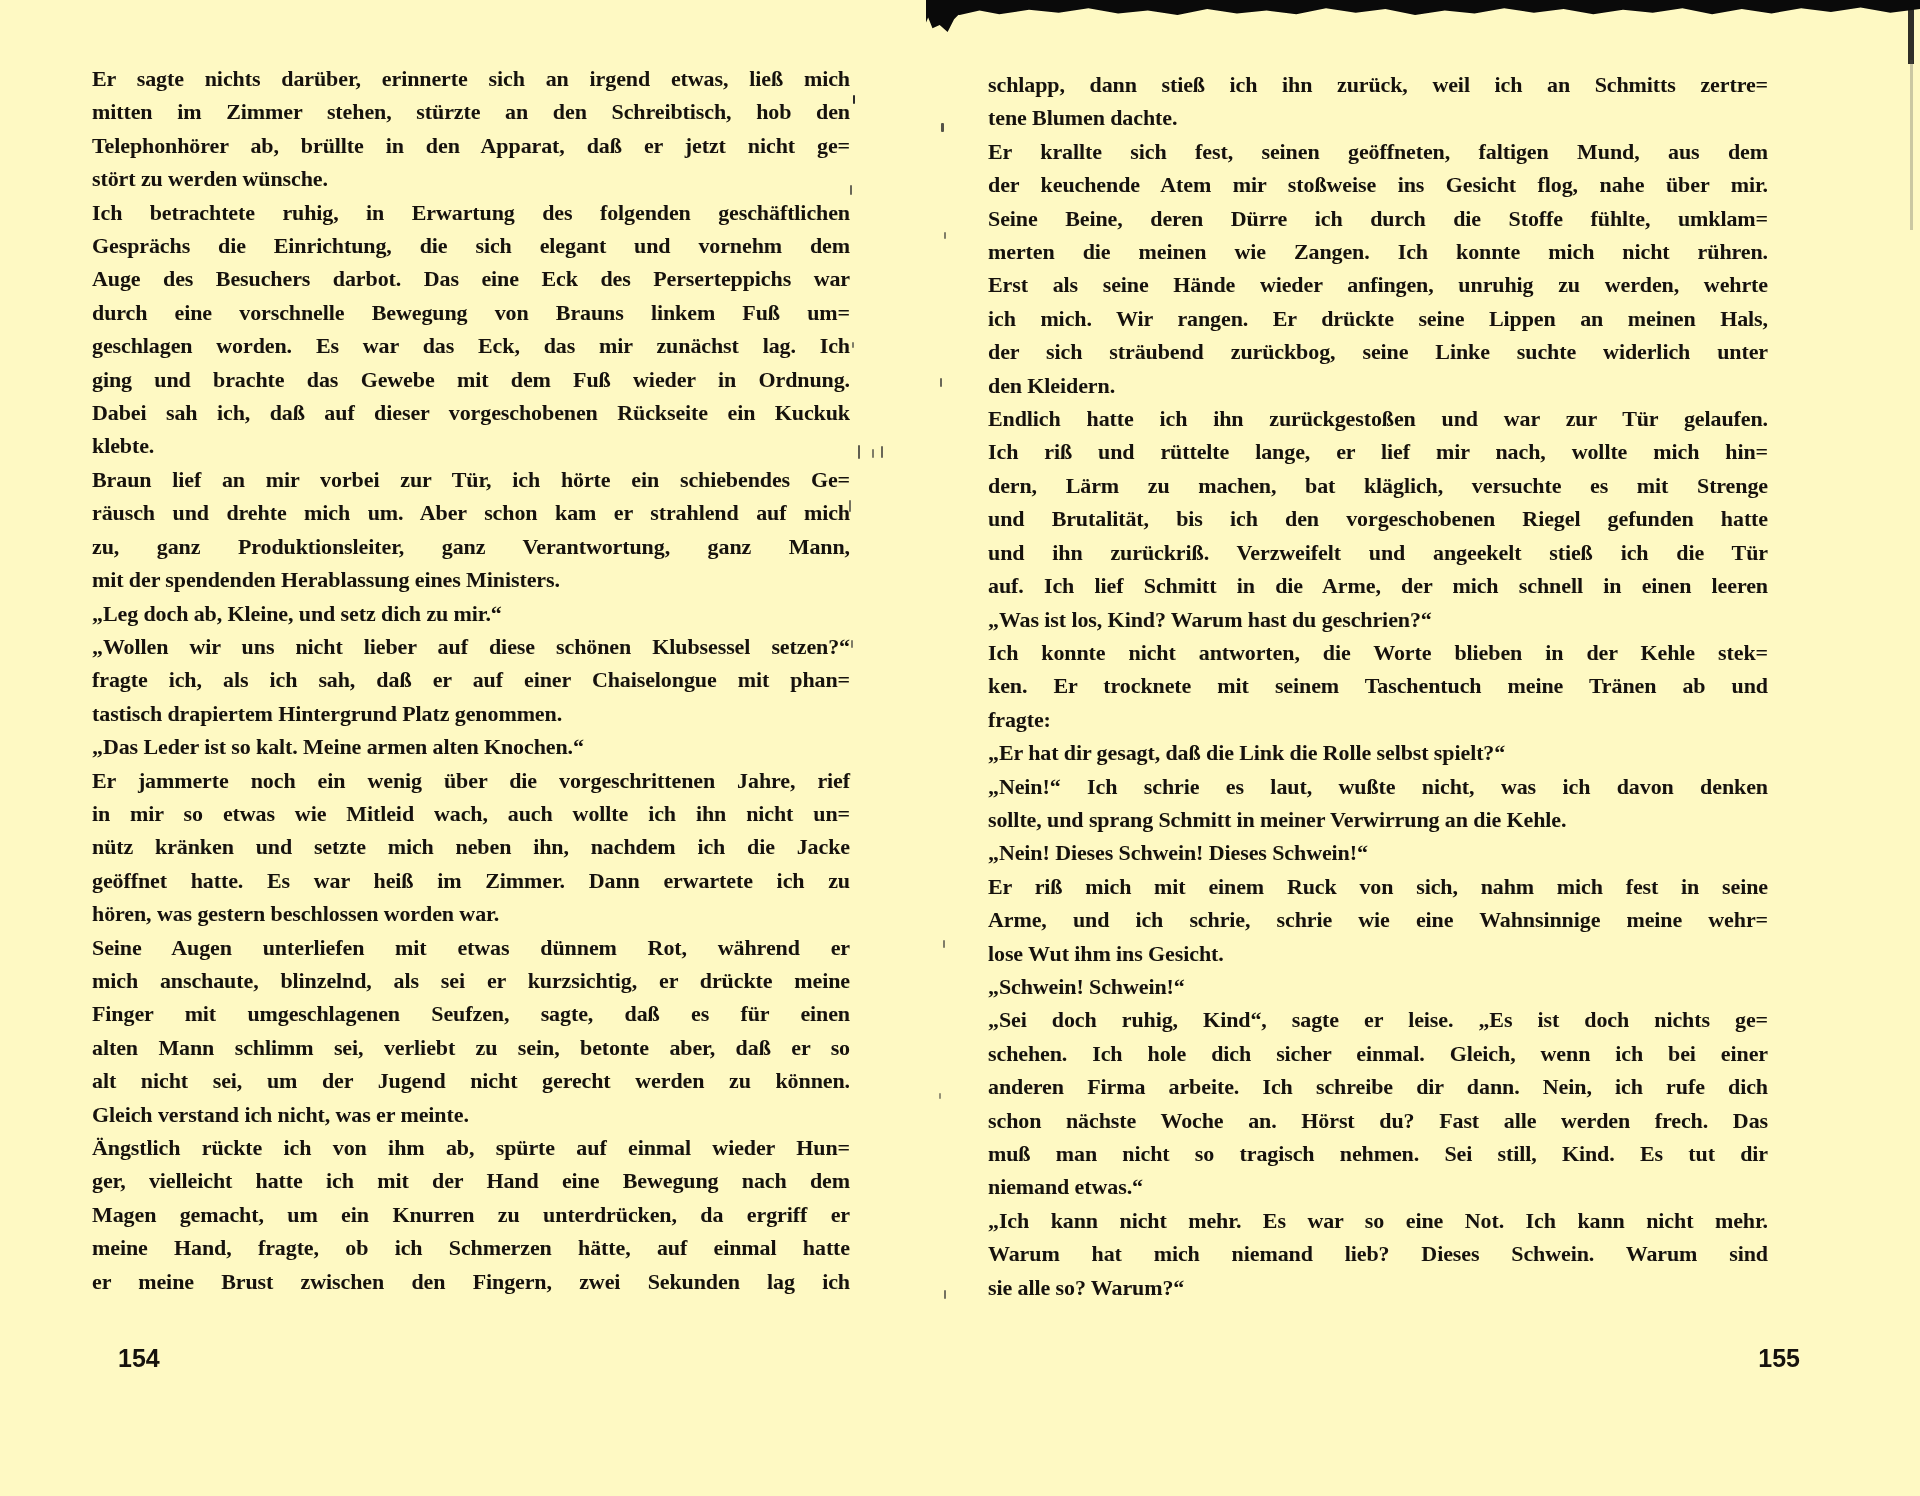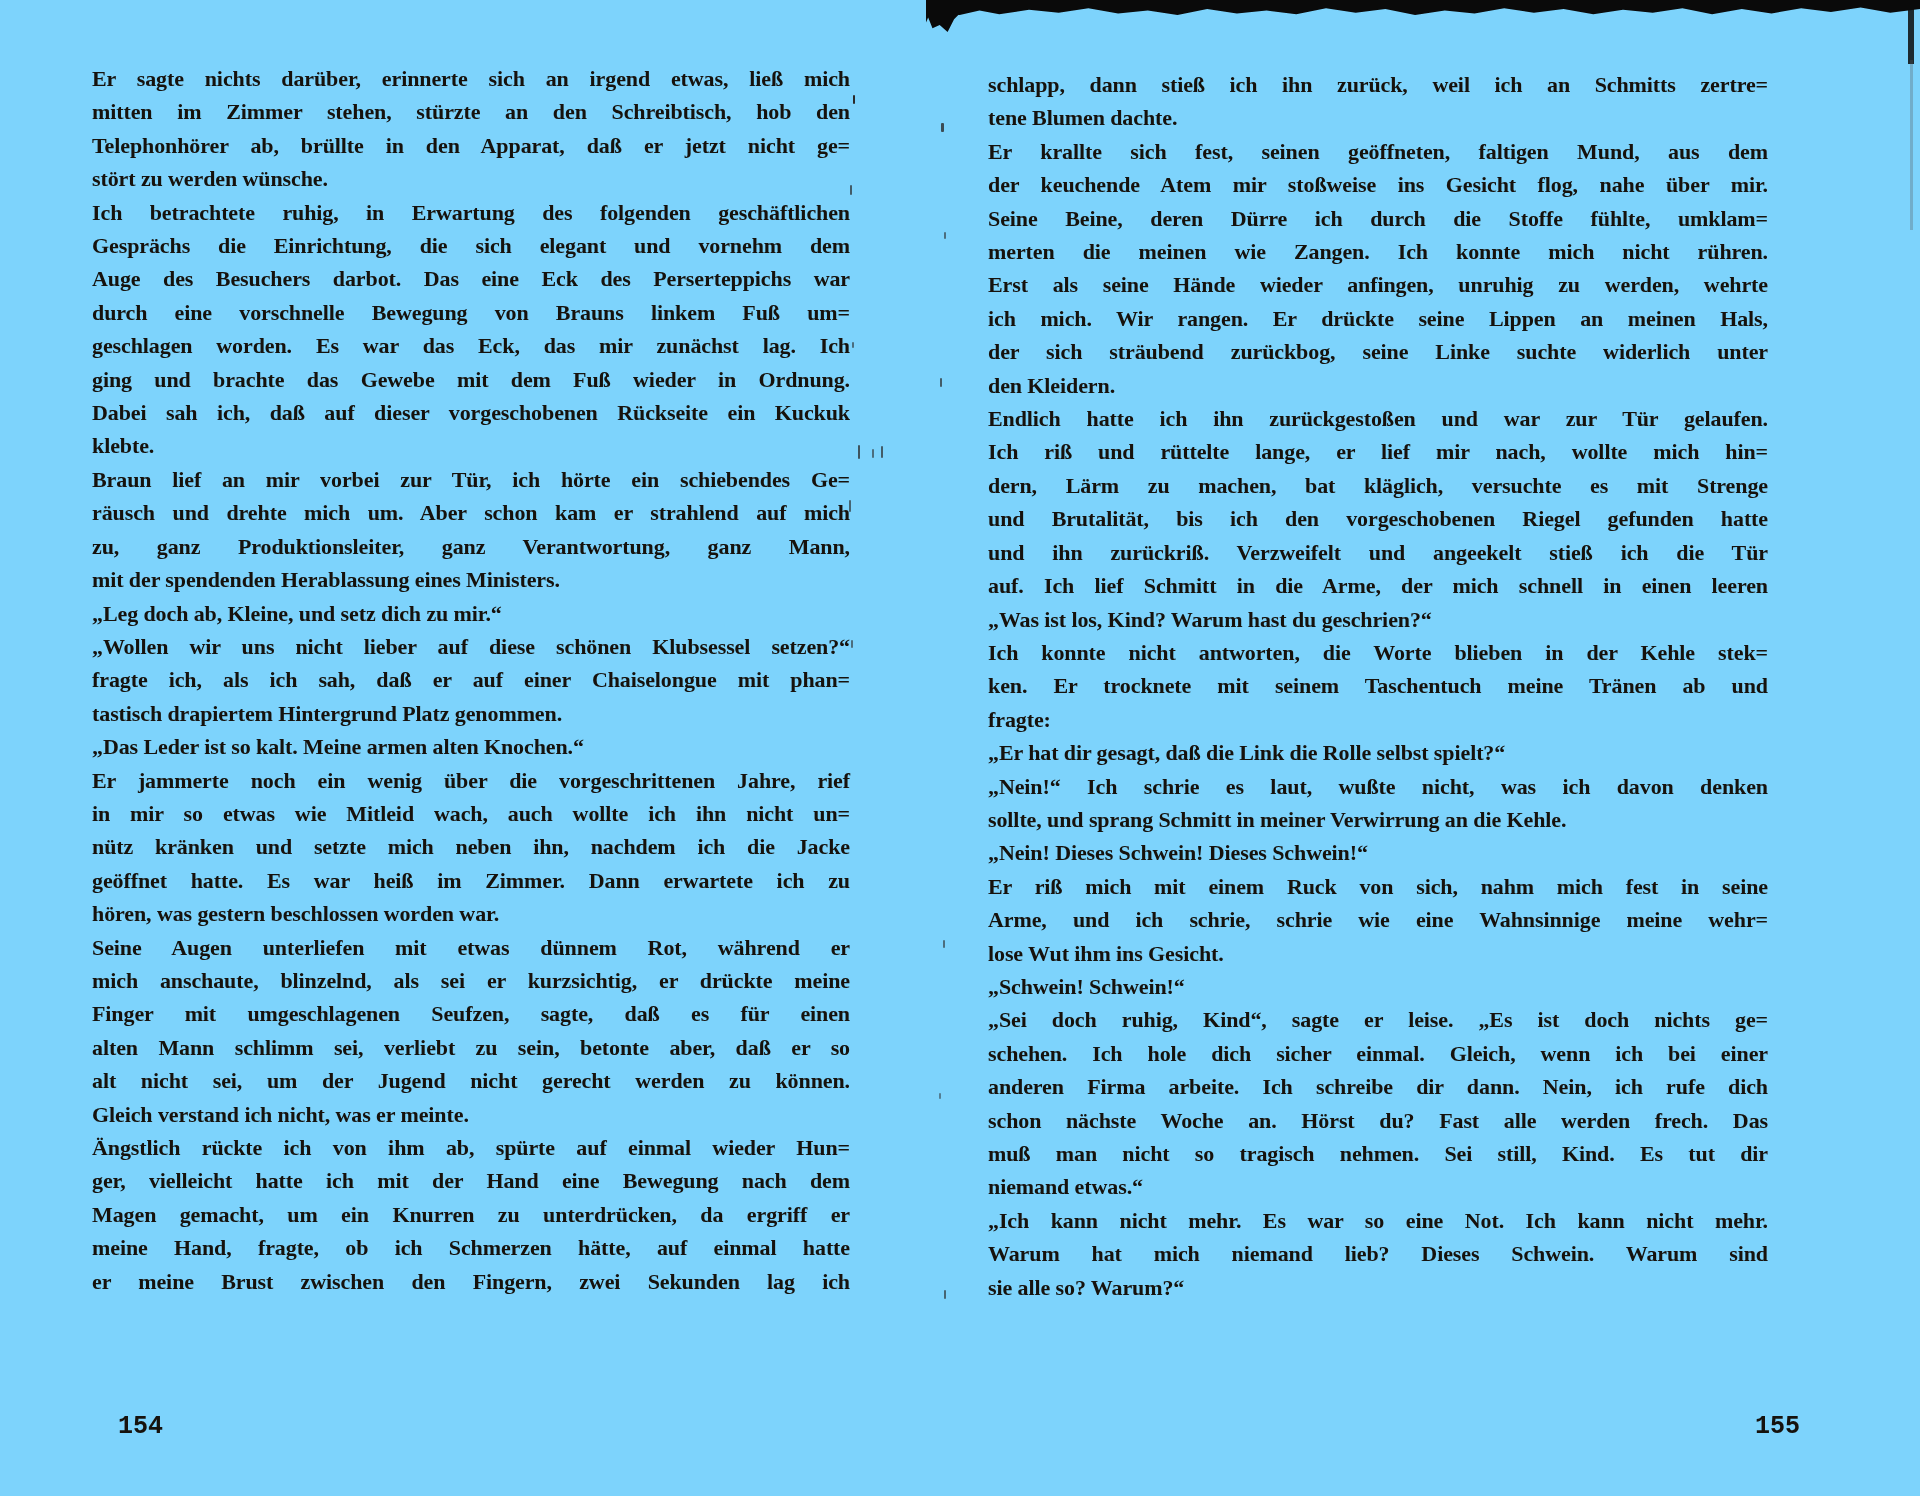--- a/index.html
+++ b/index.html
@@ -1,25 +1,25 @@
 <!DOCTYPE html>
 <html><head>
 <meta charset="utf-8">
 <style>
   html,body{margin:0;padding:0;background:#ffffff;}
-  .spread{position:relative;width:1920px;height:1496px;background:#7dd3fc;overflow:hidden;
+  .spread{position:relative;width:1920px;height:1496px;background:#fef9c3;overflow:hidden;
           font-family:"Liberation Serif", serif;}
   .page-text{position:absolute;color:#16120d;font-weight:700;font-size:22px;line-height:33.4px;
              letter-spacing:-0.1px;text-align:justify;}
   .page-text.left{left:92px;top:62px;width:758px;}
   .page-text.right{left:988px;top:68px;width:780px;}
   .line{text-align-last:justify;}
   .line.end{text-align-last:left;}
-  .pagenum{position:absolute;top:1412px;color:#16120d;font-weight:700;font-size:25px;
-           font-family:Liberation Mono, monospace;}
+  .pagenum{position:absolute;top:1344px;color:#16120d;font-weight:700;font-size:25px;
+           font-family:Liberation Sans, sans-serif;}
   .pagenum.left-num{left:118px;}
   .pagenum.right-num{left:1740px;width:60px;text-align:right;}
   
   .band{position:absolute;left:930px;top:0;width:990px;height:15px;background:#0a0a0a;
         clip-path:polygon(0 0,100% 0,100% 60%,97% 85%,94% 50%,91% 80%,88% 55%,85% 90%,82% 60%,
         79% 95%,76% 55%,73% 85%,70% 65%,67% 95%,64% 60%,61% 85%,58% 55%,55% 90%,52% 70%,49% 100%,
         46% 60%,43% 85%,40% 55%,37% 95%,34% 70%,31% 90%,28% 60%,25% 100%,22% 70%,19% 90%,16% 55%,
         13% 85%,10% 65%,7% 95%,5% 70%,3% 100%,1% 80%,0 100%);}
   .band-blob{position:absolute;left:926px;top:0;width:36px;height:32px;background:#0a0a0a;
         clip-path:polygon(0 0,100% 0,100% 35%,78% 60%,60% 100%,38% 78%,18% 88%,6% 55%,0 70%);}

